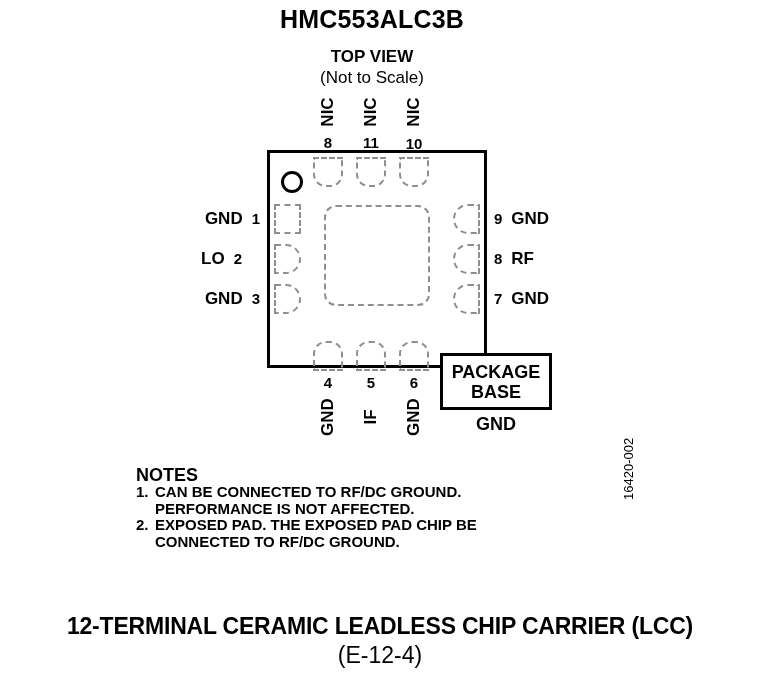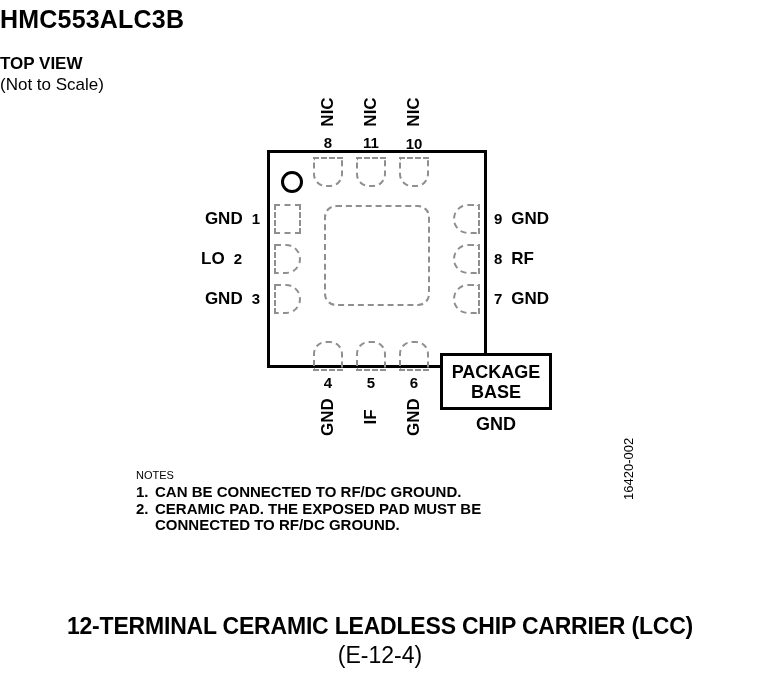--- a/index.html
+++ b/index.html
@@ -15,32 +15,33 @@
     color: #000000;
     overflow: hidden;
   }
 
   
   .abs { position: absolute; }
 
   
   #header-block {
     left: 0; top: 4px; width: 744px;
+    text-align: center;
   }
   #part-number {
     font-size: 25px;
     font-weight: bold;
     letter-spacing: 0.2px;
     line-height: 30px;
   }
   #top-view-label {
     font-size: 17px;
     font-weight: bold;
     line-height: 21px;
-    margin-top: 19px;
+    margin-top: 12px;
   }
   #scale-note {
     font-size: 17px;
     font-weight: normal;
     line-height: 21px;
   }
 
   
   #package-body {
     left: 267px;
@@ -143,22 +144,22 @@
     font-weight: bold;
   }
 
   
   #notes-block {
     left: 136px;
     top: 467px;
     width: 470px;
   }
   #notes-title {
-    font-size: 11px;
-    font-weight: normal;
+    font-size: 18px;
+    font-weight: bold;
     line-height: 17px;
   }
   .note-item {
     display: flex;
     font-size: 15px;
     font-weight: bold;
     line-height: 16.5px;
     margin-top: 0px;
   }
   .note-marker { width: 19px; flex: 0 0 19px; }
@@ -282,27 +283,28 @@
 </div>
 <div class="abs" id="package-base-gnd">GND</div>
 
 <div class="abs" id="notes-block">
   <div id="notes-title">NOTES</div>
 
   <div class="note-item">
     <div class="note-marker">1.</div>
     <div class="note-text">
       <div>CAN BE CONNECTED TO RF/DC GROUND.</div>
+      <div>PERFORMANCE IS NOT AFFECTED.</div>
     </div>
   </div>
 
   <div class="note-item">
     <div class="note-marker">2.</div>
     <div class="note-text">
-      <div>CERAMIC PAD. THE EXPOSED PAD MUST BE</div>
+      <div>EXPOSED PAD. THE EXPOSED PAD CHIP BE</div>
       <div>CONNECTED TO RF/DC GROUND.</div>
     </div>
   </div>
 </div>
 
 <div class="abs" id="doc-id">16420-002</div>
 
 <div class="abs" id="footer-block">
   <div id="footer-line1">12-TERMINAL CERAMIC LEADLESS CHIP CARRIER (LCC)</div>
   <div id="footer-line2">(E-12-4)</div>

